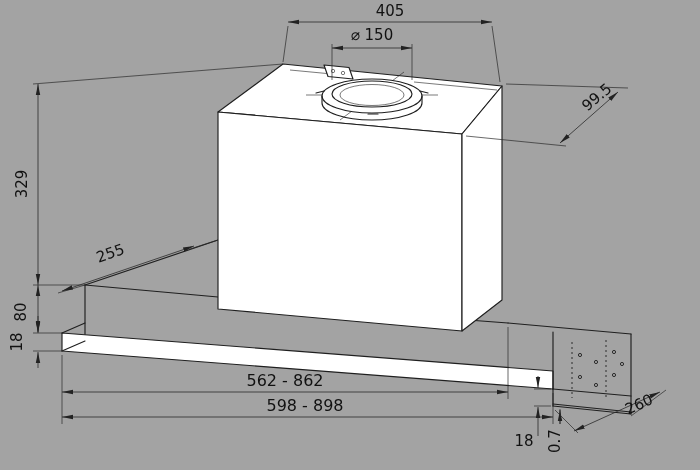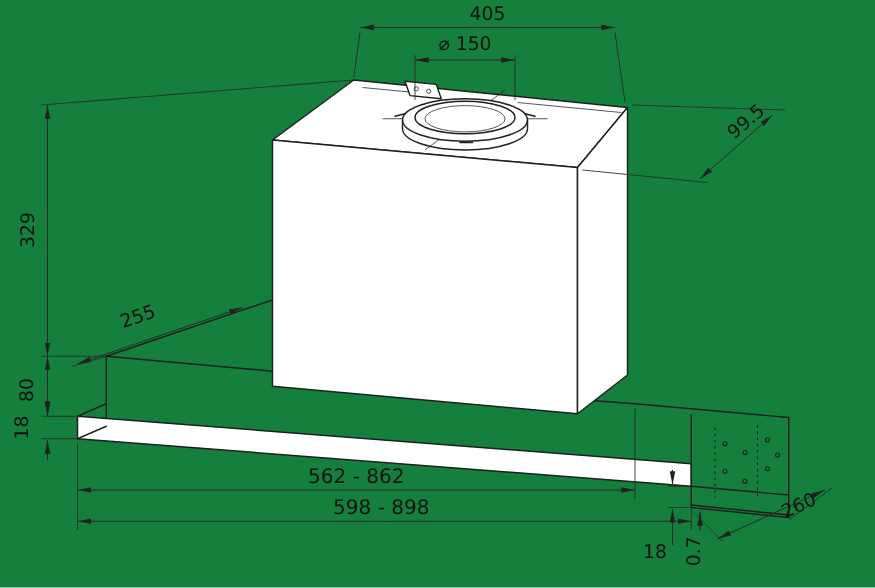--- a/index.html
+++ b/index.html
@@ -1,16 +1,16 @@
 <!DOCTYPE html>
 <html><head>
 <meta charset="utf-8">
 <style>
   html,body{margin:0;padding:0;background:#ffffff;}
-  #stage{position:relative;width:700px;height:470px;background:#15803d;overflow:hidden;
+  #stage{position:relative;width:700px;height:470px;background:#a3a3a3;overflow:hidden;
          font-family:"DejaVu Sans","Liberation Sans",sans-serif;}
   svg{position:absolute;left:0;top:0;}
   .obj{stroke:#1f1f1f;stroke-width:1.15;fill:none;stroke-linecap:round;stroke-linejoin:round;}
   .objf{stroke:#1f1f1f;stroke-width:1.15;fill:#ffffff;stroke-linejoin:round;}
   .thin{stroke:#1f1f1f;stroke-width:0.6;fill:none;}
   .dim{stroke:#2a2a2a;stroke-width:0.8;fill:none;}
   .ext{stroke:#2a2a2a;stroke-width:0.7;fill:none;}
   .hole{stroke:#1f1f1f;stroke-width:0.9;fill:none;}
   text{fill:#111;font-size:15px;}
   text.big{font-size:16px;}

